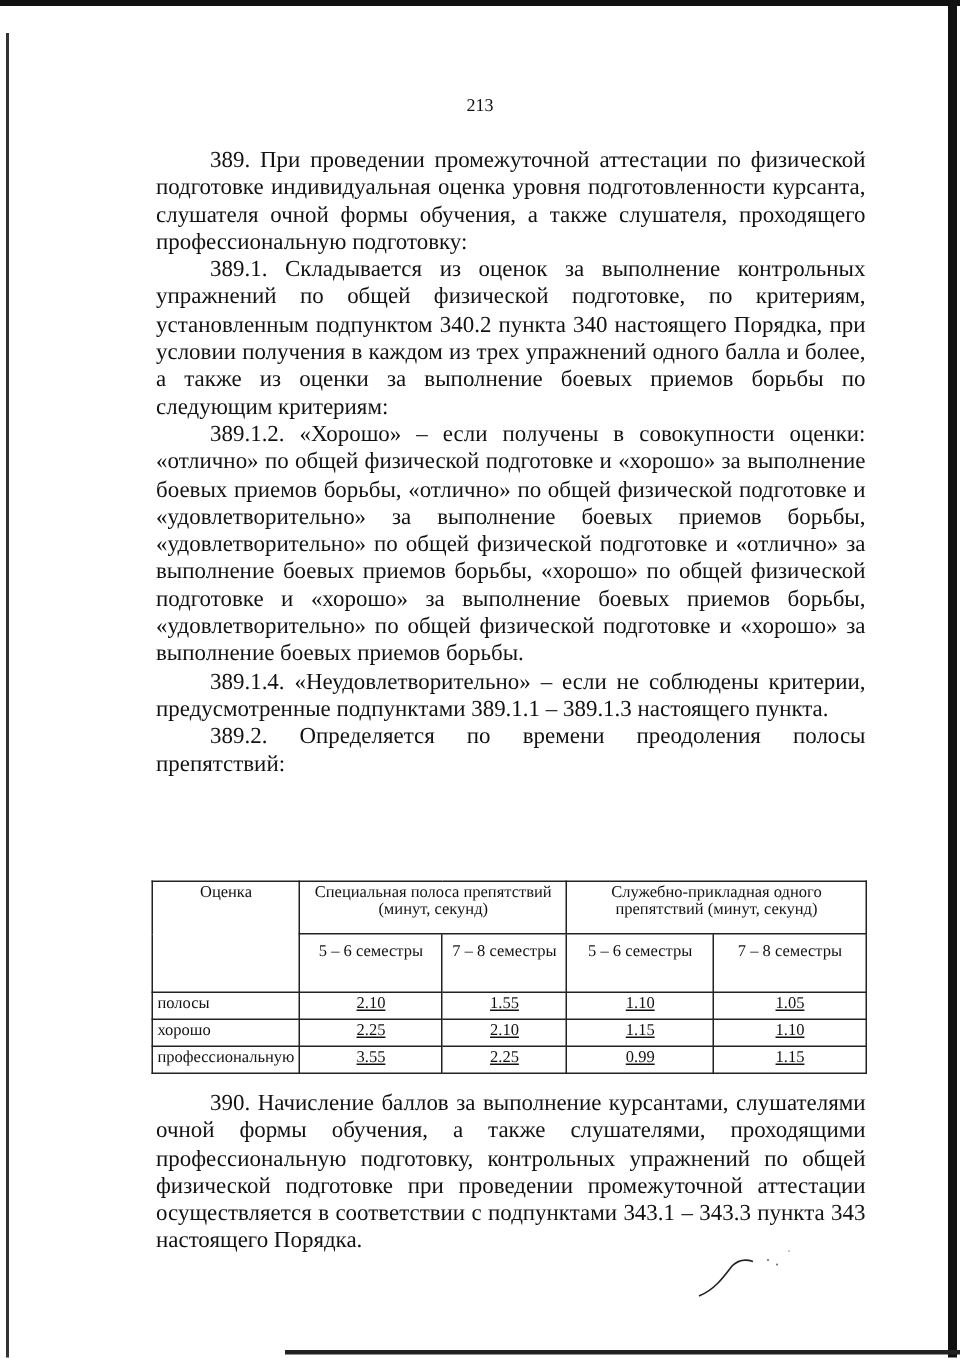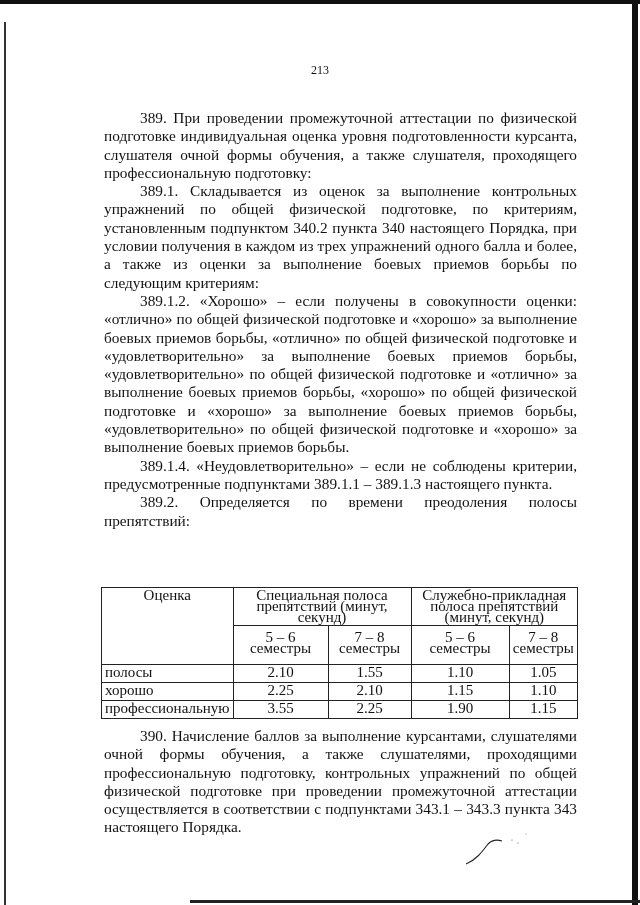--- a/index.html
+++ b/index.html
@@ -8,31 +8,31 @@
     font-family: "Liberation Serif", serif; color: #111;
   }
   .frame-top { position: absolute; left: 0; top: 0; width: 640px; height: 4px; background: #111; }
   .frame-left { position: absolute; left: 4px; top: 22px; width: 2px; height: 883px; background: #333; }
   .frame-right { position: absolute; left: 632px; top: 4px; width: 6px; height: 901px; background: #111; }
   .frame-bottom { position: absolute; left: 190px; top: 900px; width: 450px; height: 3px; background: #222; }
   .page-num { position: absolute; left: 0; width: 640px; top: 63px; text-align: center; font-size: 12px; }
   .text { position: absolute; left: 104px; width: 473px; font-size: 15.3px; line-height: 18.3px; }
   .text p { margin: 0; text-align: justify; text-align-last: left; }
   .text p.ind { text-indent: 36px; }
-  #block1 { top: 109px; }
+  #block1 { top: 98px; }
   #block2 { top: 727px; }
   table.grid {
     position: absolute; left: 101px; top: 587px; width: 477px; border-collapse: collapse;
-    font-size: 15px; line-height: 11px;
+    font-size: 11px; line-height: 11px;
   }
   table.grid td { border: 1px solid #222; padding: 2px 3px; vertical-align: top; }
   .hdr { height: 30px; text-align: center; }
   .sub { height: 30px; text-align: center; padding-top: 6px !important; margin-left: 12px; }
   .row td { height: 13px; vertical-align: middle; padding: 1px 3px; }
-  .row td.val { text-align: center; }
+  .row td.val { text-align: center; text-decoration: underline; }
   .signature { position: absolute; left: 460px; top: 830px; width: 80px; height: 40px; }
 </style>
 </head>
 <body>
 
 <div class="frame-top"></div>
 <div class="frame-left"></div>
 <div class="frame-right"></div>
 <div class="frame-bottom"></div>
 
@@ -44,21 +44,21 @@
   <p class="ind">389.1.2. «Хорошо» – если получены в совокупности оценки: «отлично» по общей физической подготовке и «хорошо» за выполнение боевых приемов борьбы, «отлично» по общей физической подготовке и «удовлетворительно» за выполнение боевых приемов борьбы, «удовлетворительно» по общей физической подготовке и «отлично» за выполнение боевых приемов борьбы, «хорошо» по общей физической подготовке и «хорошо» за выполнение боевых приемов борьбы, «удовлетворительно» по общей физической подготовке и «хорошо» за выполнение боевых приемов борьбы.</p>
   <p class="ind">389.1.4. «Неудовлетворительно» – если не соблюдены критерии, предусмотренные подпунктами 389.1.1 – 389.1.3 настоящего пункта.</p>
   <p class="ind">389.2. Определяется по времени преодоления полосы препятствий:</p>
 </div>
 
 <table class="grid">
   <tbody>
       <tr>
     <td class="hdr" rowspan="2" style="width:88px">Оценка</td>
     <td class="hdr" colspan="2">Специальная полоса препятствий (минут, секунд)</td>
-    <td class="hdr" colspan="2">Служебно-прикладная полоса препятствий (минут, секунд)</td>
+    <td class="hdr" colspan="2">Служебно-прикладная одного препятствий (минут, секунд)</td>
   </tr>
   <tr>
     <td class="sub" style="width:88px">5 – 6 семестры</td>
     <td class="sub" style="width:76px">7 – 8 семестры</td>
     <td class="sub" style="width:91px">5 – 6 семестры</td>
     <td class="sub">7 – 8 семестры</td>
   </tr>
   <tr class="row">
     <td>полосы</td>
     <td class="val">2.10</td>
@@ -70,21 +70,21 @@
     <td>хорошо</td>
     <td class="val">2.25</td>
     <td class="val">2.10</td>
     <td class="val">1.15</td>
     <td class="val">1.10</td>
   </tr>
   <tr class="row">
     <td>профессиональную</td>
     <td class="val">3.55</td>
     <td class="val">2.25</td>
-    <td class="val">1.90</td>
+    <td class="val">0.99</td>
     <td class="val">1.15</td>
   </tr>
 </tbody>
   </table>
 
 <div class="text" id="block2">
   <p class="ind">390. Начисление баллов за выполнение курсантами, слушателями очной формы обучения, а также слушателями, проходящими профессиональную подготовку, контрольных упражнений по общей физической подготовке при проведении промежуточной аттестации осуществляется в соответствии с подпунктами 343.1 – 343.3 пункта 343 настоящего Порядка.</p>
 </div>
 
 <svg class="signature" viewBox="0 0 80 40">

